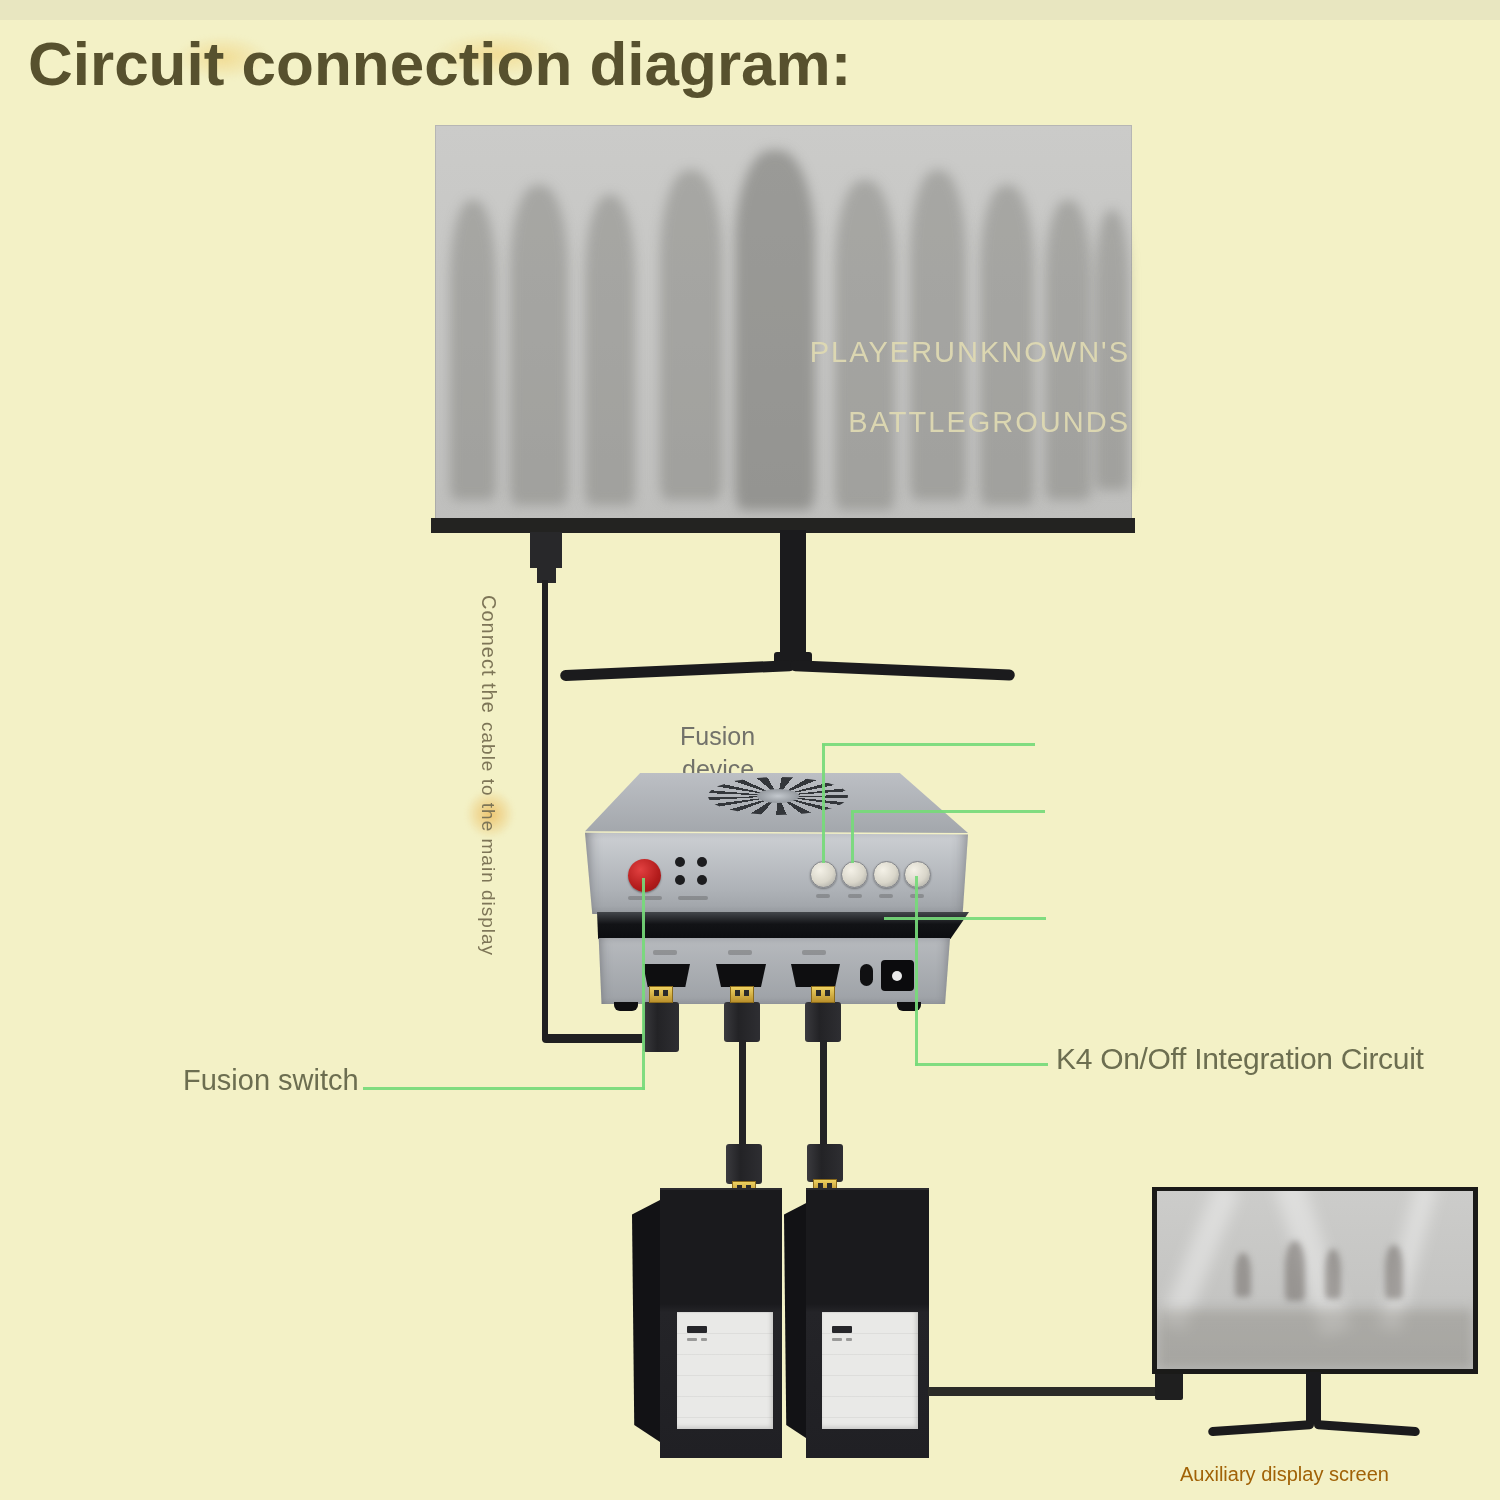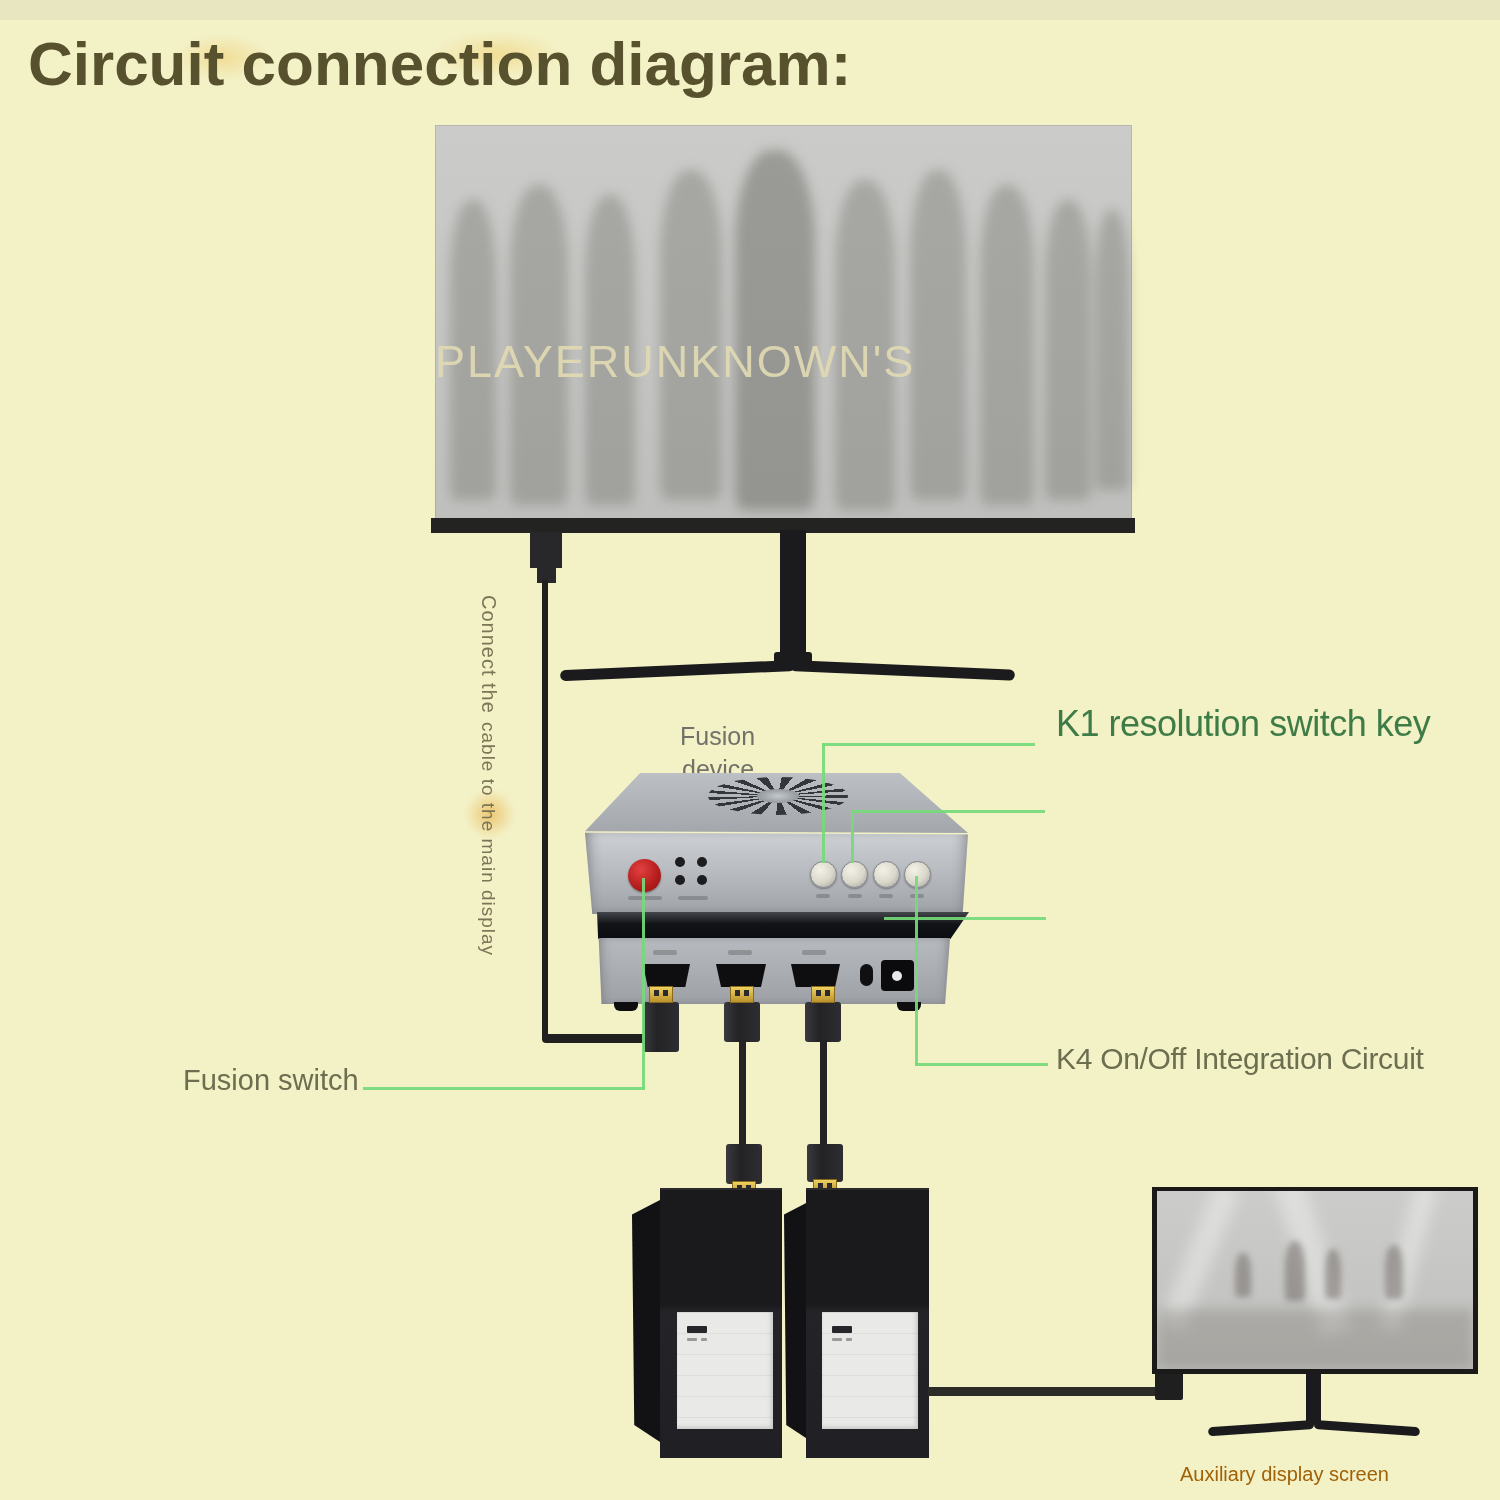--- a/index.html
+++ b/index.html
@@ -5,21 +5,21 @@
   html,body{margin:0;padding:0;}
   body{font-family:"Liberation Sans",sans-serif;background:#e8e6c0;}
   #canvas{position:relative;width:1500px;height:1500px;background:#f3f1c6;overflow:hidden;margin-top:20px;}
   .abs{position:absolute;}
   
   .title{left:28px;top:8px;font-size:62px;font-weight:bold;color:#57512e;letter-spacing:0px;}
   .hl{background:radial-gradient(ellipse,rgba(240,196,90,.45),rgba(240,196,90,0) 70%);border-radius:20px;filter:blur(2px);}
   
   .screen{left:435px;top:105px;width:697px;height:394px;background:linear-gradient(180deg,#cbcbc9,#c5c5c3 55%,#bfbfbd);box-shadow:inset 0 0 0 1px rgba(0,0,0,.10);}
   .fig{background:rgba(110,110,106,.38);filter:blur(6px);border-radius:45% 45% 10% 10%/26% 26% 6% 6%;}
-  .scr-txt{left:435px;width:695px;text-align:left;color:rgba(224,218,178,.92);font-size:45px;letter-spacing:2px;font-weight:500;}
+  .scr-txt{left:435px;width:695px;text-align:right;color:rgba(224,218,178,.92);font-size:29px;letter-spacing:2px;font-weight:500;}
   .bezel{left:431px;top:498px;width:704px;height:15px;background:#232321;}
   .stand{background:#1b1b1d;}
   .arm{height:11px;background:#1b1b1d;border-radius:6px;}
   
   .cable{background:#202020;}
   
   .vlabel{writing-mode:vertical-rl;font-size:20px;color:#7d7557;letter-spacing:1px;}
   
   .dev-label{font-size:25px;color:#72726a;}
   .topface{left:585px;top:753px;width:383px;height:60px;background:linear-gradient(180deg,#bcbfc4,#a3a7ac);clip-path:polygon(14.4% 0%,82.2% 0%,100% 100%,0% 97%);}
@@ -73,20 +73,21 @@
     <div class="abs fig" style="left:150px;top:70px;width:50px;height:310px;"></div>
     <div class="abs fig" style="left:225px;top:45px;width:62px;height:330px;"></div>
     <div class="abs fig" style="left:300px;top:25px;width:80px;height:360px;background:rgba(95,95,92,.45);"></div>
     <div class="abs fig" style="left:400px;top:55px;width:60px;height:330px;"></div>
     <div class="abs fig" style="left:475px;top:45px;width:56px;height:330px;"></div>
     <div class="abs fig" style="left:545px;top:60px;width:54px;height:320px;"></div>
     <div class="abs fig" style="left:610px;top:75px;width:46px;height:300px;"></div>
     <div class="abs fig" style="left:660px;top:85px;width:34px;height:280px;"></div>
   </div>
   <div class="abs scr-txt" style="top:316px;">PLAYERUNKNOWN'S</div>
+  <div class="abs scr-txt" style="top:386px;">BATTLEGROUNDS</div>
   <div class="abs bezel"></div>
   <div class="abs stand" style="left:780px;top:510px;width:26px;height:132px;"></div>
   <div class="abs stand" style="left:774px;top:632px;width:38px;height:14px;border-radius:3px;"></div>
   <div class="abs arm" style="left:560px;top:640px;width:235px;transform:rotate(-2.5deg);transform-origin:right center;"></div>
   <div class="abs arm" style="left:790px;top:640px;width:225px;transform:rotate(2.5deg);transform-origin:left center;"></div>
 
   <div class="abs cable" style="left:530px;top:512px;width:32px;height:36px;background:#28282a;"></div>
   <div class="abs cable" style="left:537px;top:546px;width:19px;height:17px;background:#28282a;"></div>
   <div class="abs cable" style="left:542px;top:560px;width:6px;height:460px;"></div>
   <div class="abs cable" style="left:542px;top:1014px;width:112px;height:9px;border-radius:4px;"></div>
@@ -181,18 +182,17 @@
   <div class="abs gl" style="left:822px;top:724px;width:3px;height:119px;"></div>
   <div class="abs gl" style="left:822px;top:723px;width:213px;height:3px;"></div>
   <div class="abs gl" style="left:851px;top:791px;width:3px;height:52px;"></div>
   <div class="abs gl" style="left:851px;top:790px;width:194px;height:3px;"></div>
   <div class="abs gl" style="left:884px;top:897px;width:162px;height:3px;"></div>
   <div class="abs gl" style="left:915px;top:856px;width:3px;height:190px;"></div>
   <div class="abs gl" style="left:915px;top:1043px;width:133px;height:3px;"></div>
   <div class="abs gl" style="left:642px;top:858px;width:3px;height:212px;"></div>
   <div class="abs gl" style="left:363px;top:1067px;width:282px;height:3px;"></div>
 
-  <div class="abs k1">K1 resolution switch key</div>
   <div class="abs olive" style="left:1056px;top:1022px;font-size:30px;letter-spacing:-.3px;">K4 On/Off Integration Circuit</div>
   <div class="abs olive" style="left:183px;top:1044px;font-size:29px;">Fusion switch</div>
   <div class="abs olive" style="left:1180px;top:1443px;font-size:20px;color:#a16207;">Auxiliary display screen</div>
 
 </div>
 
 </body></html>

